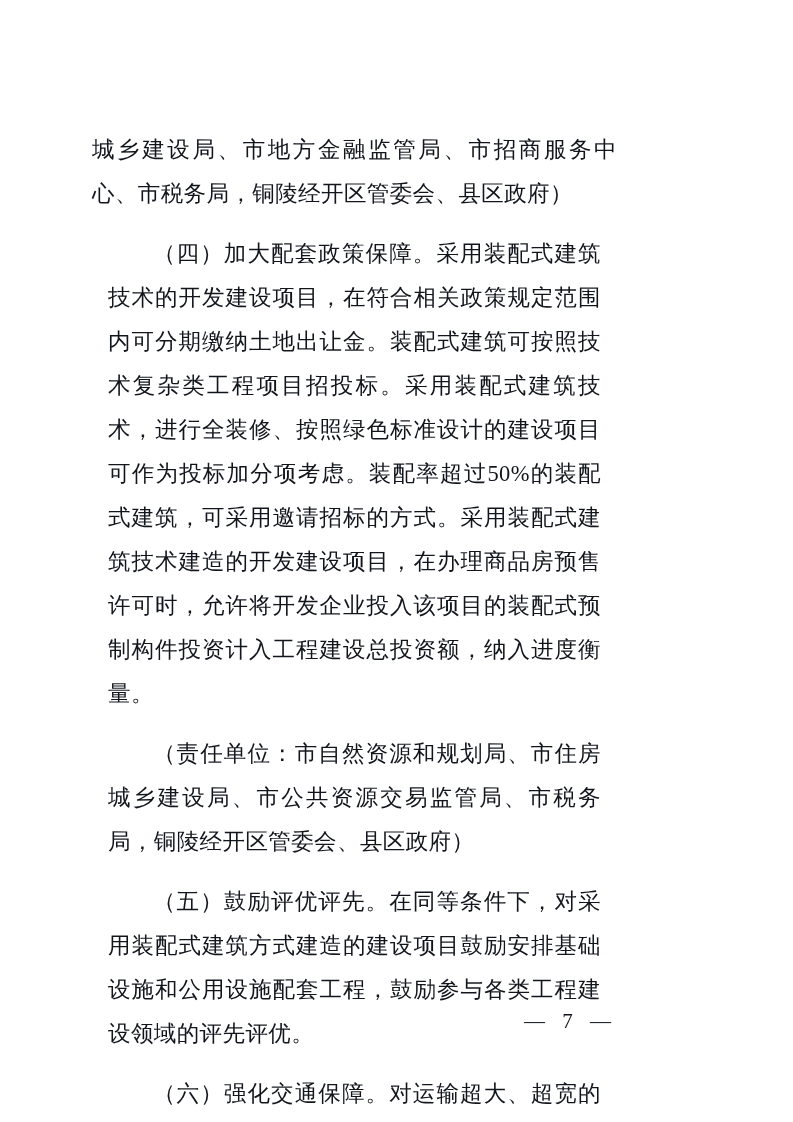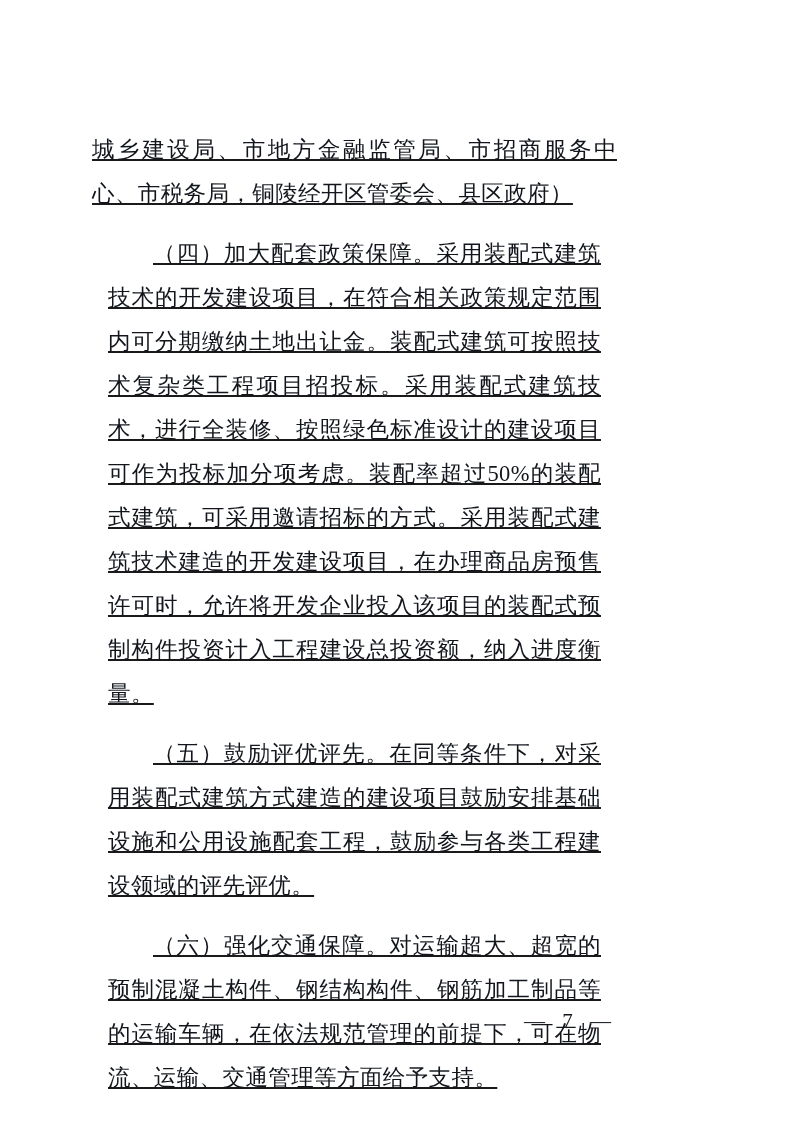--- a/index.html
+++ b/index.html
@@ -13,21 +13,20 @@
     font-family: "Liberation Serif", "DejaVu Serif", serif;
     color: #1a1a1a;
     overflow: hidden;
   }
   .page {
     position: relative;
     width: 705px;
     height: 1122px;
     box-sizing: border-box;
     padding: 128px 88px 40px 92px;
-    text-decoration: underline;
   }
   .doc-body {
     font-size: 22.5px;
     line-height: 44px;
     color: #12161c;
     letter-spacing: 0.4px;
     text-align: justify;
     text-justify: inter-ideograph;
   }
   .para {
@@ -52,20 +51,21 @@
 </head>
 <body>
 
 <div class="page">
   <div class="doc-body">
 
     <p class="para">城乡建设局、市地方金融监管局、市招商服务中心、市税务局，铜陵经开区管委会、县区政府）</p>
 
     <p class="para-indent">（四）加大配套政策保障。采用装配式建筑技术的开发建设项目，在符合相关政策规定范围内可分期缴纳土地出让金。装配式建筑可按照技术复杂类工程项目招投标。采用装配式建筑技术，进行全装修、按照绿色标准设计的建设项目可作为投标加分项考虑。装配率超过50%的装配式建筑，可采用邀请招标的方式。采用装配式建筑技术建造的开发建设项目，在办理商品房预售许可时，允许将开发企业投入该项目的装配式预制构件投资计入工程建设总投资额，纳入进度衡量。</p>
 
+    <p class="para-indent">（责任单位：市自然资源和规划局、市住房城乡建设局、市公共资源交易监管局、市税务局，铜陵经开区管委会、县区政府）</p>
 
     <p class="para-indent">（五）鼓励评优评先。在同等条件下，对采用装配式建筑方式建造的建设项目鼓励安排基础设施和公用设施配套工程，鼓励参与各类工程建设领域的评先评优。</p>
 
 
     <p class="para-indent">（六）强化交通保障。对运输超大、超宽的预制混凝土构件、钢结构构件、钢筋加工制品等的运输车辆，在依法规范管理的前提下，可在物流、运输、交通管理等方面给予支持。</p>
 
   </div>
 
   <div class="page-number">— 7 —</div>
 </div>

